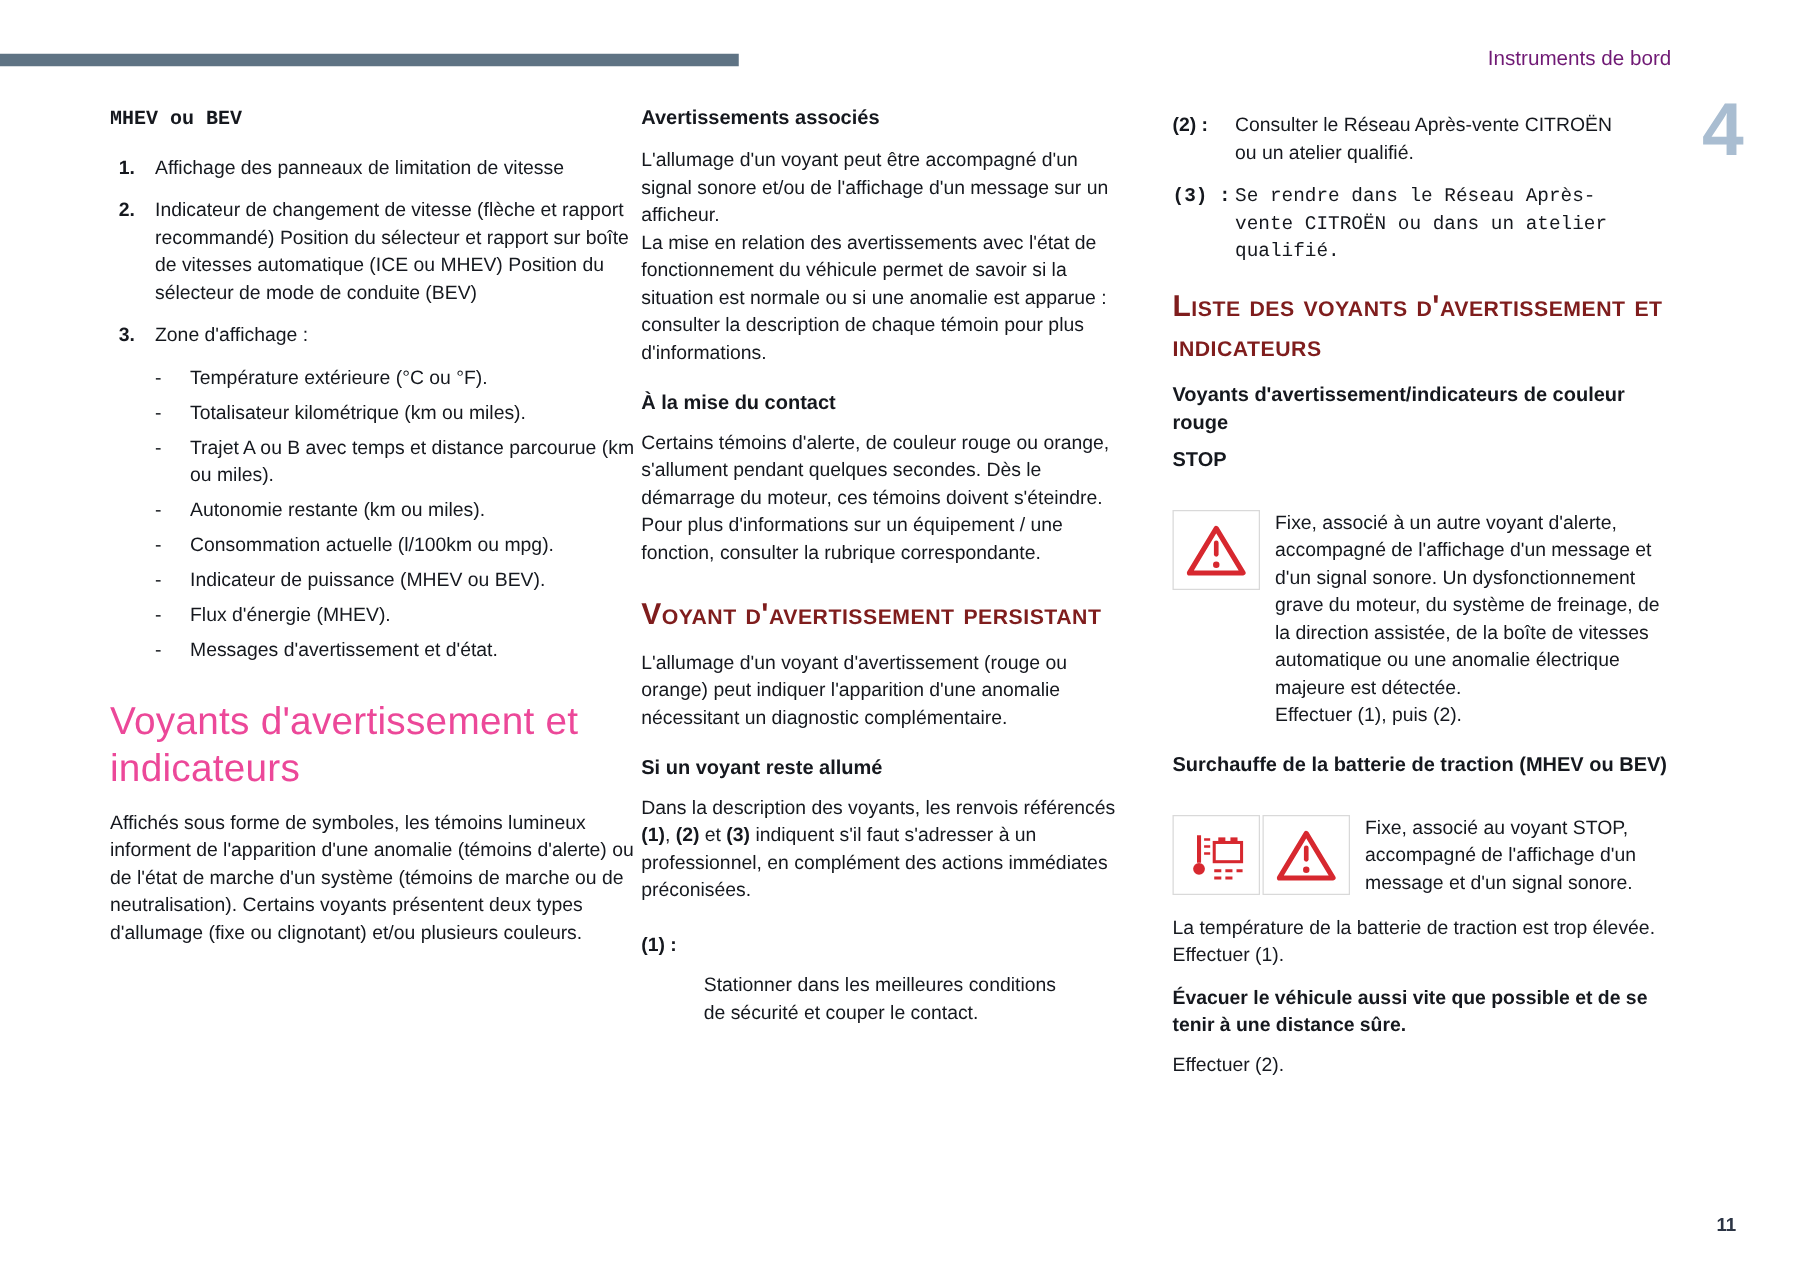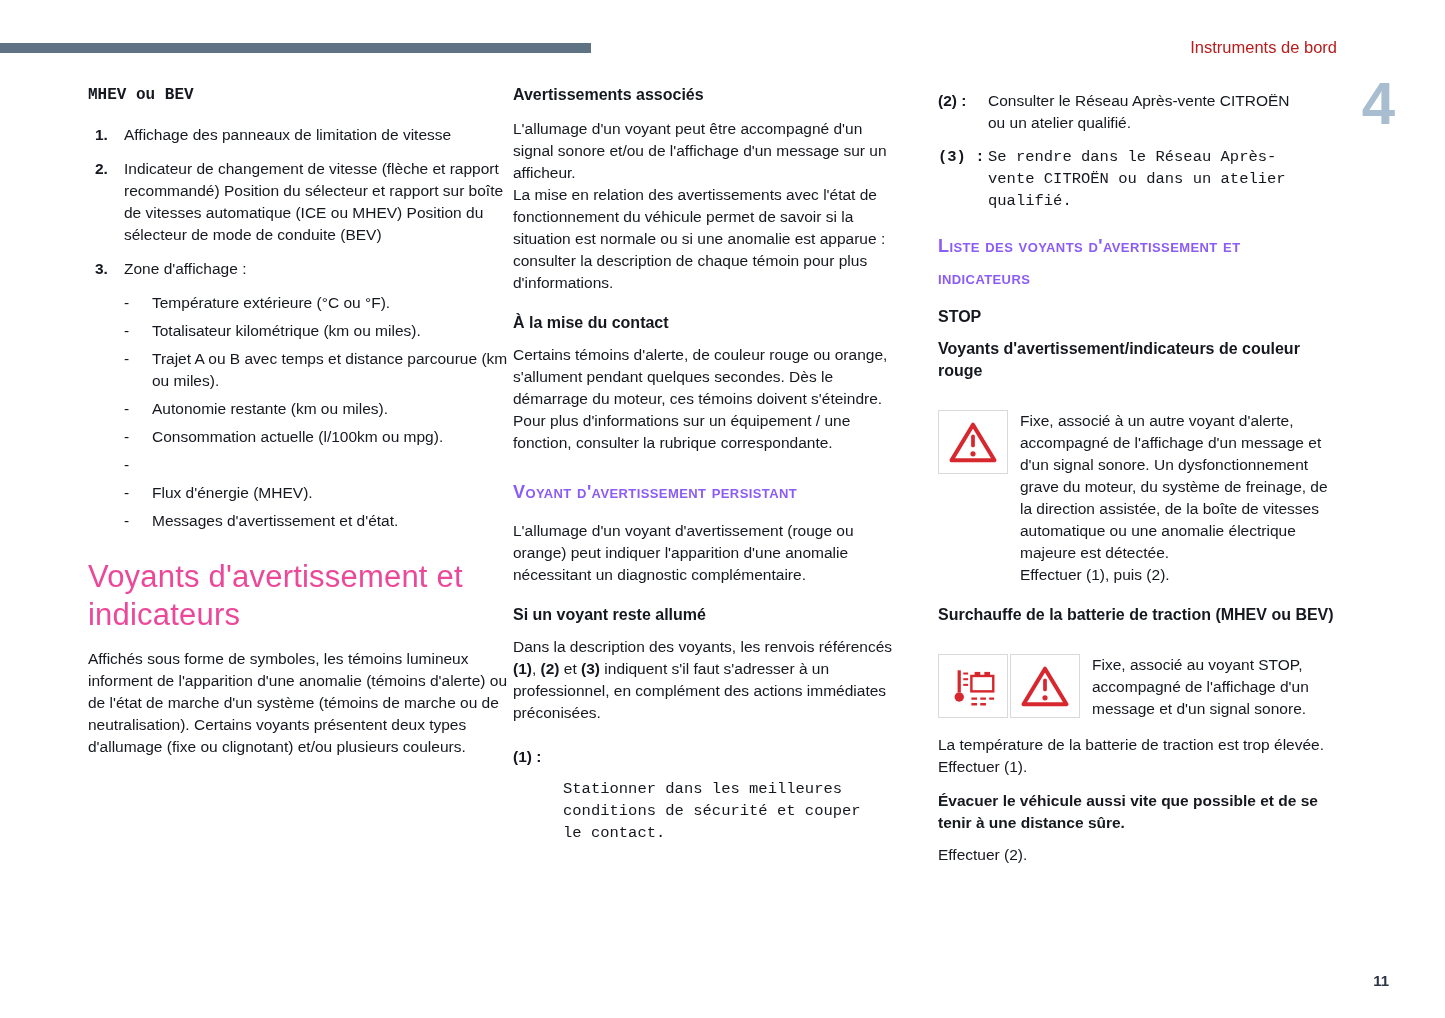--- a/index.html
+++ b/index.html
@@ -3,21 +3,21 @@
 <meta charset="utf-8">
 <style>
   * { box-sizing: border-box; }
   html,body { margin:0; padding:0; background:#ffffff; }
   .page {
     position:relative; width:1445px; height:1018px; background:#ffffff;
     font-family:"Liberation Sans", sans-serif; font-size:15.5px; line-height:22px;
     color:#15181e; overflow:hidden;
   }
   .top-bar { position:absolute; left:0; top:43px; width:591px; height:10px; background:#5f7384; }
-  .header-title { position:absolute; top:36px; right:108px; font-size:16.5px; color:#b91c1c; }
+  .header-title { position:absolute; top:36px; right:108px; font-size:16.5px; color:#701a75; }
   .chapter-num { position:absolute; top:74px; right:50px; font-size:60px; line-height:60px; font-weight:700; color:#a9bdd1; }
   .page-num { position:absolute; bottom:26px; right:56px; font-size:15px; font-weight:700; color:#2c3545; }
 
   .col { position:absolute; top:84px; }
   .col1 { left:88px;  width:424px; }
   .col2 { left:513px; width:393px; }
   .col3 { left:938px; top:90px; width:400px; }
 
   .h-bold { font-weight:700; font-size:16px; }
   .b { font-weight:700; }
@@ -30,28 +30,28 @@
   .num { flex:0 0 36px; padding-left:7px; font-weight:700; }
   .itxt { flex:1; }
   .dash-list { margin-top:10px; }
   .dash-item { display:flex; margin-bottom:6px; }
   .dash { flex:0 0 28px; margin-left:36px; }
   .dtxt { flex:1; }
 
   .big-title { margin:26px 0 14px; font-size:31px; line-height:38px; font-weight:400;
                color:#ec4899; max-width:390px; letter-spacing:0.2px; }
 
-  .sc-title { font-variant:small-caps; font-weight:700; font-size:18px; line-height:32px;
-              color:#8b5cf6; letter-spacing:0.4px; }
+  .sc-title { font-variant:small-caps; font-weight:700; font-size:24px; line-height:32px;
+              color:#7f1d1d; letter-spacing:0.4px; }
 
   .ref-row { display:flex; }
   .ref-label { flex:0 0 50px; font-weight:700; }
   .ref-text { flex:1; }
   .col3 .ref-text { max-width:308px; }
-  .ref-body { margin:10px 0 0 50px; max-width:300px;font-family:Liberation Mono, monospace; }
+  .ref-body { margin:10px 0 0 50px; max-width:300px; }
 
   .icon-row { display:flex; align-items:flex-start;margin-top:28px; }
   .icon-box { width:70px; height:64px; border:1px solid #d9d9d9; background:#fff;
               display:flex; align-items:center; justify-content:center; flex:0 0 auto; }
   .icon-box + .icon-box { margin-left:2px; }
   .icon-text { margin-left:12px; flex:1; }
 </style>
 </head>
 <body>
 
@@ -94,20 +94,21 @@
       <div class="dash-item">
         <span class="dash">-</span>
         <span class="dtxt">Autonomie restante (km ou miles).</span>
       </div>
       <div class="dash-item">
         <span class="dash">-</span>
         <span class="dtxt">Consommation actuelle (l/100km ou mpg).</span>
       </div>
       <div class="dash-item">
         <span class="dash">-</span>
+        <span class="dtxt">Indicateur de puissance (MHEV ou BEV).</span>
       </div>
       <div class="dash-item">
         <span class="dash">-</span>
         <span class="dtxt">Flux d'énergie (MHEV).</span>
       </div>
       <div class="dash-item">
         <span class="dash">-</span>
         <span class="dtxt">Messages d'avertissement et d'état.</span>
       </div>
     </div>
@@ -141,22 +142,22 @@
     <div class="ref-row mb12">
       <span class="ref-label">(2) :</span>
       <span class="ref-text">Consulter le Réseau Après-vente CITROËN ou un atelier qualifié.</span>
     </div>
     <div class="ref-row mb18">
       <span class="ref-label">(3) :</span>
       <span class="ref-text">Se rendre dans le Réseau Après-vente CITROËN ou dans un atelier qualifié.</span>
     </div>
 
     <div class="sc-title mb12">Liste des voyants d'avertissement et indicateurs</div>
+    <div class="h-bold mb8">Voyants d'avertissement/indicateurs de couleur rouge</div>
     <div class="h-bold mb10">STOP</div>
-    <div class="h-bold mb8">Voyants d'avertissement/indicateurs de couleur rouge</div>
 
     <div class="icon-row mb14">
       <div class="icon-box">
         <svg viewBox="0 0 64 58" width="52" height="47">
           <path d="M32 7 L58.5 51 L5.5 51 Z" fill="none" stroke="#d7282f" stroke-width="5" stroke-linejoin="round"></path>
           <rect x="29.7" y="19" width="4.6" height="16" rx="2.3" fill="#d7282f"></rect>
           <circle cx="32" cy="43" r="3.2" fill="#d7282f"></circle>
         </svg>
       </div>
       <div class="icon-text">

